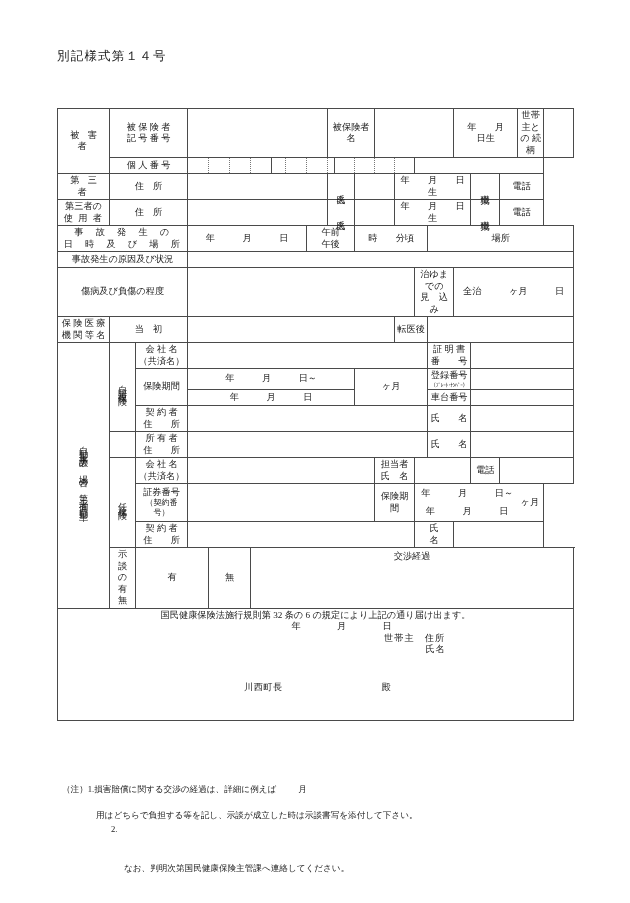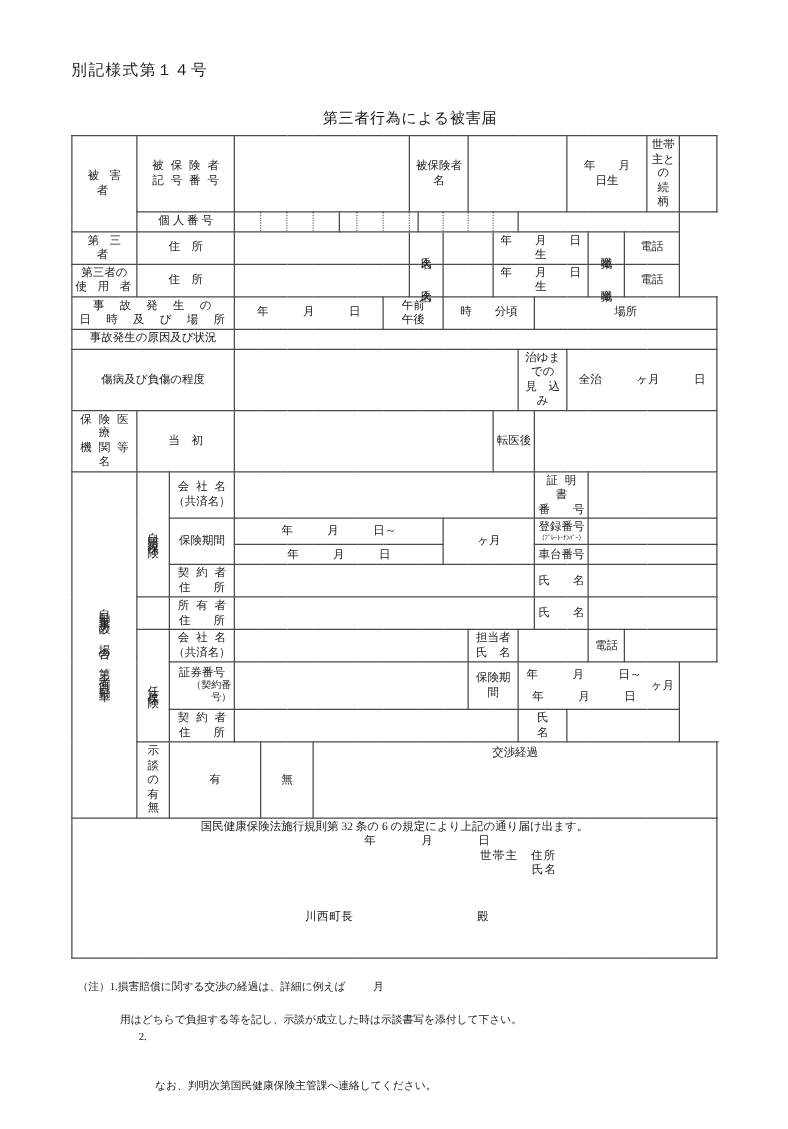--- a/index.html
+++ b/index.html
@@ -53,22 +53,22 @@
   .vt {
     writing-mode: vertical-rl;
     text-orientation: upright;
     margin: 0 auto;
     line-height: 1.1;
     letter-spacing: 1px;
     display: inline-block;
   }
   .vt-tall { letter-spacing: 3px; }
   .ruby { font-size: 5.4px; display: block; letter-spacing: -0.3px; }
-  .sub { font-size: 8px; display: block; text-align: right; }
-  .twoline { line-height: 1.3; font-family: Liberation Mono, monospace; }
+  .sub { font-size: 8px; display: block; }
+  .twoline { line-height: 1.3; }
   .dateline { letter-spacing: 0; }
   .nb-l { border-left: none !important; }
   .nb-t { border-top: none !important; }
   .dot-l { border-left: 1px dotted #777 !important; }
   .dot-r { border-right: 1px dotted #777 !important; }
   .fill { background: #fff; }
   .h-tall { height: 30px; }
   .h-mid { height: 22px; }
   .h-big { height: 40px; }
 
@@ -98,21 +98,20 @@
   .notes .ind1 { padding-left: 34px; margin-top: 12px; }
   .notes .ind2 { padding-left: 49px; }
   .gap { display: inline-block; width: 22px; }
 </style>
 </head>
 <body>
 
 <div class="page">
 
   <div class="form-no">別記様式第１４号</div>
-  <div class="doc-title">第三者行為による被害届</div>
 
   <table class="form">
     <colgroup>
       <col style="width:52px">
       <col style="width:14px">
       <col style="width:12px">
       <col style="width:52px">
       <col style="width:21px">
       <col style="width:21px">
       <col style="width:21px">

